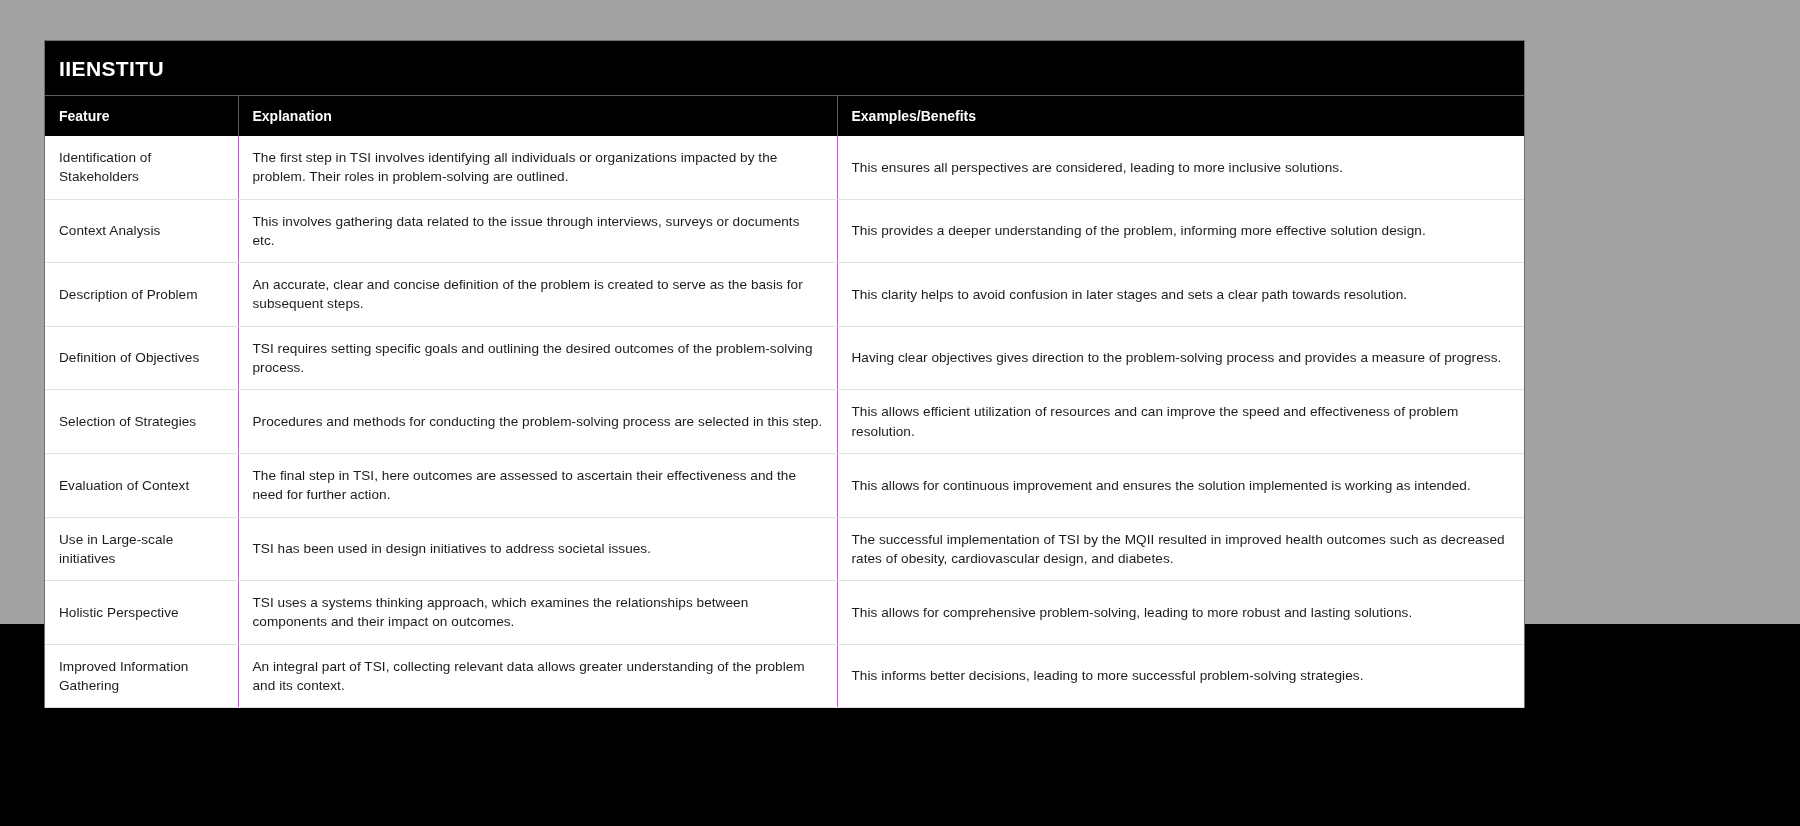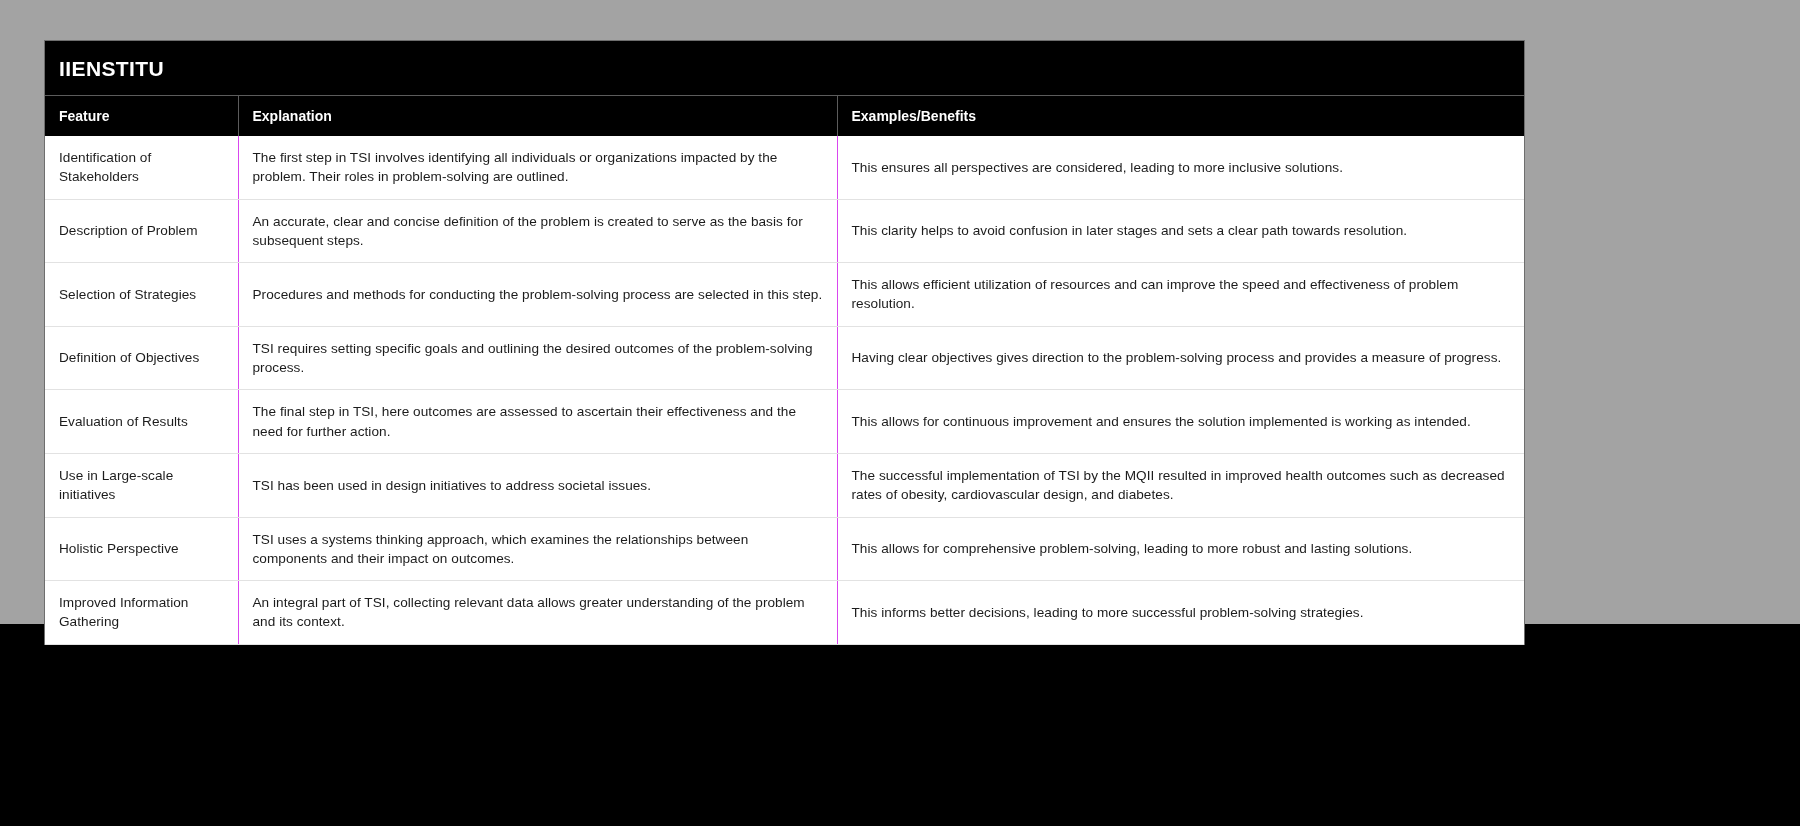--- a/index.html
+++ b/index.html
@@ -114,36 +114,41 @@
           <th>Examples/Benefits</th>
         </tr>
       </thead>
       <tbody id="table-body">
           <tr>
             <td class="cell-feature">Identification of Stakeholders</td>
             <td class="cell-text">The first step in TSI involves identifying all individuals or organizations impacted by the problem. Their roles in problem-solving are outlined.</td>
             <td class="cell-text">This ensures all perspectives are considered, leading to more inclusive solutions.</td>
           </tr>
           <tr>
+            <td class="cell-feature">Context Analysis</td>
+            <td class="cell-text">This involves gathering data related to the issue through interviews, surveys or documents etc.</td>
+            <td class="cell-text">This provides a deeper understanding of the problem, informing more effective solution design.</td>
+          </tr>
+          <tr>
             <td class="cell-feature">Description of Problem</td>
             <td class="cell-text">An accurate, clear and concise definition of the problem is created to serve as the basis for subsequent steps.</td>
             <td class="cell-text">This clarity helps to avoid confusion in later stages and sets a clear path towards resolution.</td>
+          </tr>
+          <tr>
+            <td class="cell-feature">Definition of Objectives</td>
+            <td class="cell-text">TSI requires setting specific goals and outlining the desired outcomes of the problem-solving process.</td>
+            <td class="cell-text">Having clear objectives gives direction to the problem-solving process and provides a measure of progress.</td>
           </tr>
           <tr>
             <td class="cell-feature">Selection of Strategies</td>
             <td class="cell-text">Procedures and methods for conducting the problem-solving process are selected in this step.</td>
             <td class="cell-text">This allows efficient utilization of resources and can improve the speed and effectiveness of problem resolution.</td>
           </tr>
           <tr>
-            <td class="cell-feature">Definition of Objectives</td>
-            <td class="cell-text">TSI requires setting specific goals and outlining the desired outcomes of the problem-solving process.</td>
-            <td class="cell-text">Having clear objectives gives direction to the problem-solving process and provides a measure of progress.</td>
-          </tr>
-          <tr>
-            <td class="cell-feature">Evaluation of Results</td>
+            <td class="cell-feature">Evaluation of Context</td>
             <td class="cell-text">The final step in TSI, here outcomes are assessed to ascertain their effectiveness and the need for further action.</td>
             <td class="cell-text">This allows for continuous improvement and ensures the solution implemented is working as intended.</td>
           </tr>
           <tr>
             <td class="cell-feature">Use in Large-scale initiatives</td>
             <td class="cell-text">TSI has been used in design initiatives to address societal issues.</td>
             <td class="cell-text">The successful implementation of TSI by the MQII resulted in improved health outcomes such as decreased rates of obesity, cardiovascular design, and diabetes.</td>
           </tr>
           <tr>
             <td class="cell-feature">Holistic Perspective</td>

